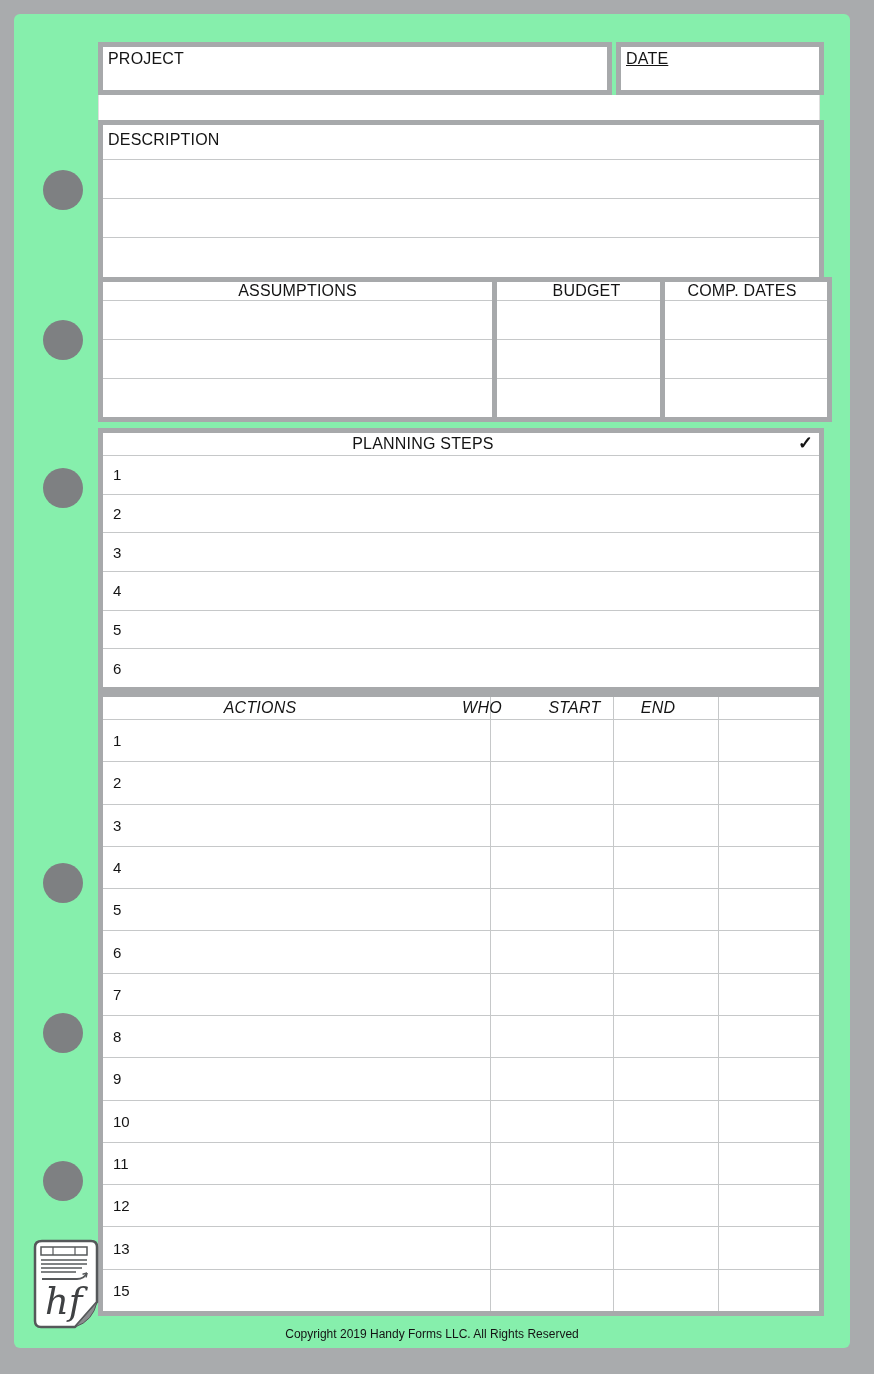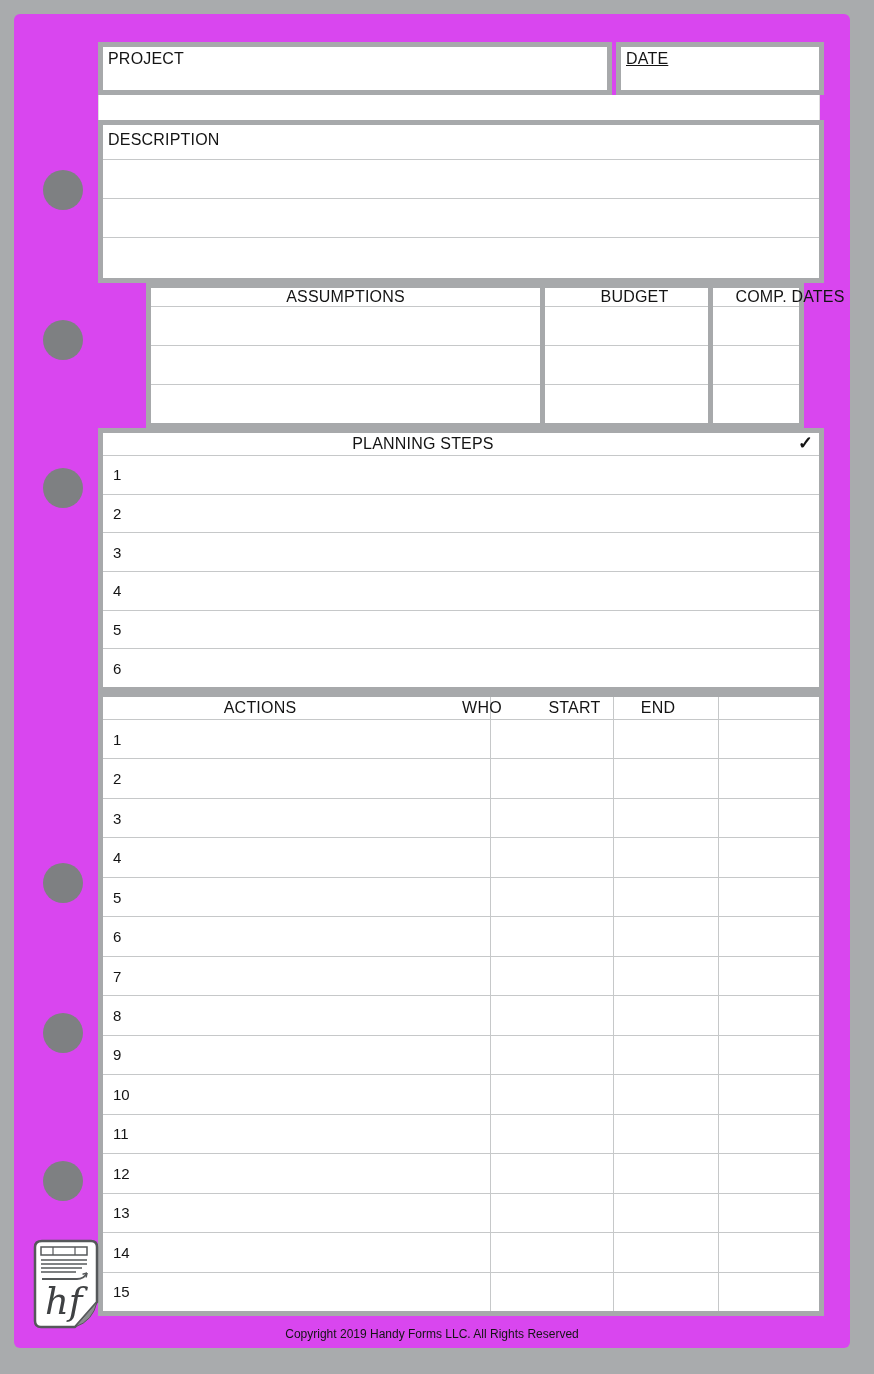--- a/index.html
+++ b/index.html
@@ -7,21 +7,21 @@
     --line:#c6c8c9; --ink:#141414; --logo:#55585a;
   }
   *{box-sizing:border-box; margin:0; padding:0;}
   html,body{width:874px; height:1374px;}
   body{
     position:relative; background:var(--frame);
     font-family:"Liberation Sans", sans-serif; color:var(--ink);
   }
   .page{
     position:absolute; left:14px; top:14px; width:836px; height:1334px;
-    background:#d946ef; border-radius:6px;
+    background:#86efac; border-radius:6px;
   }
   .hole{
     position:absolute; left:29px; width:40px; height:40px;
     border-radius:50%; background:var(--hole);
   }
   .hole.h1{top:156px;} .hole.h2{top:306px;} .hole.h3{top:454px;}
   .hole.h4{top:849px;} .hole.h5{top:999px;} .hole.h6{top:1147px;}
 
   .box{
     position:absolute; background:#fff;
@@ -39,21 +39,21 @@
   #gap-strip{
     position:absolute; left:84px; top:81px; width:722px; height:25px;
     background:#fff; border-left:1px solid #dedede; border-right:1px solid #dedede;
   }
 
   #description-box{left:84px; top:106px; width:726px; height:163px;}
   .d-row{border-bottom:1px solid var(--line); width:100%;}
   .d-row.r1{height:35px;} .d-row.r2{height:39px;} .d-row.r3{height:39px;}
   .d-row.r4{height:40px; border-bottom:none;}
 
-  #assumptions-box{left:84px; top:269px; width:658px; height:145px;margin-left:48px;}
+  #assumptions-box{left:84px; top:263px; width:734px; height:145px;}
   .a-line{position:absolute; left:0; right:0; height:1px; background:var(--line); z-index:1;}
   .a-line.l1{top:18px;} .a-line.l2{top:57px;} .a-line.l3{top:96px;}
   .a-sep{position:absolute; top:0; bottom:0; width:5px; background:var(--border); z-index:2;}
   .a-sep.s1{left:389px;} .a-sep.s2{left:557px;}
   .a-head{
     position:absolute; top:0; height:18px; line-height:17px;
     text-align:center; font-size:16px; letter-spacing:.2px; z-index:3;
   }
   .a-head.c1{left:0; width:389px;}
   .a-head.c2{left:394px; width:163px;padding-left:16px;}
@@ -77,21 +77,21 @@
     display:flex; flex-direction:column;
   }
   .num-row{
     flex:1; border-top:1px solid var(--line);
     display:flex; align-items:center; font-size:15px; padding-left:10px;
   }
 
   #actions-box{left:84px; top:678px; width:726px; height:624px;}
   .t-head{
     position:absolute; left:0; top:0; height:22px; display:flex; width:596px;
-    font-size:16px; letter-spacing:.2px; z-index:2;
+    font-size:16px; letter-spacing:.2px; z-index:2;font-style:italic;
   }
   .t-head > div{line-height:21px; text-align:center;}
   .th-actions{width:387px;} .th-who{width:123px;margin-left:15px;}
   .th-start{width:105px;} .th-end{width:101px;}
   .v-line{position:absolute; top:0; bottom:0; width:1px; background:var(--line); z-index:1;}
   .v-line.v1{left:387px;} .v-line.v2{left:510px;} .v-line.v3{left:615px;}
 
   #copyright{
     position:absolute; left:0; top:1306px; width:836px;
     text-align:center; font-size:12px; line-height:28px;
@@ -217,23 +217,20 @@
           <span>10</span>
         </div>
       <div class="num-row">
           <span>11</span>
         </div>
       <div class="num-row">
           <span>12</span>
         </div>
       <div class="num-row">
           <span>13</span>
-        </div>
-      <div class="num-row">
-          <span>14</span>
         </div>
       <div class="num-row">
           <span>15</span>
         </div>
     </div>
   </div>
 
   <svg id="logo" viewBox="0 0 76 94">
     <path d="M12 3 H61 Q67 3 67 9 V64 L45 89 H11 Q5 89 5 83 V9 Q5 3 12 3 Z" fill="#ffffff" stroke="#55585a" stroke-width="2.5" stroke-linejoin="round"></path>
     <path d="M67 64 L45 89 Q63 83 67 64 Z" fill="#8a8c8e" stroke="#55585a" stroke-width="1"></path>

